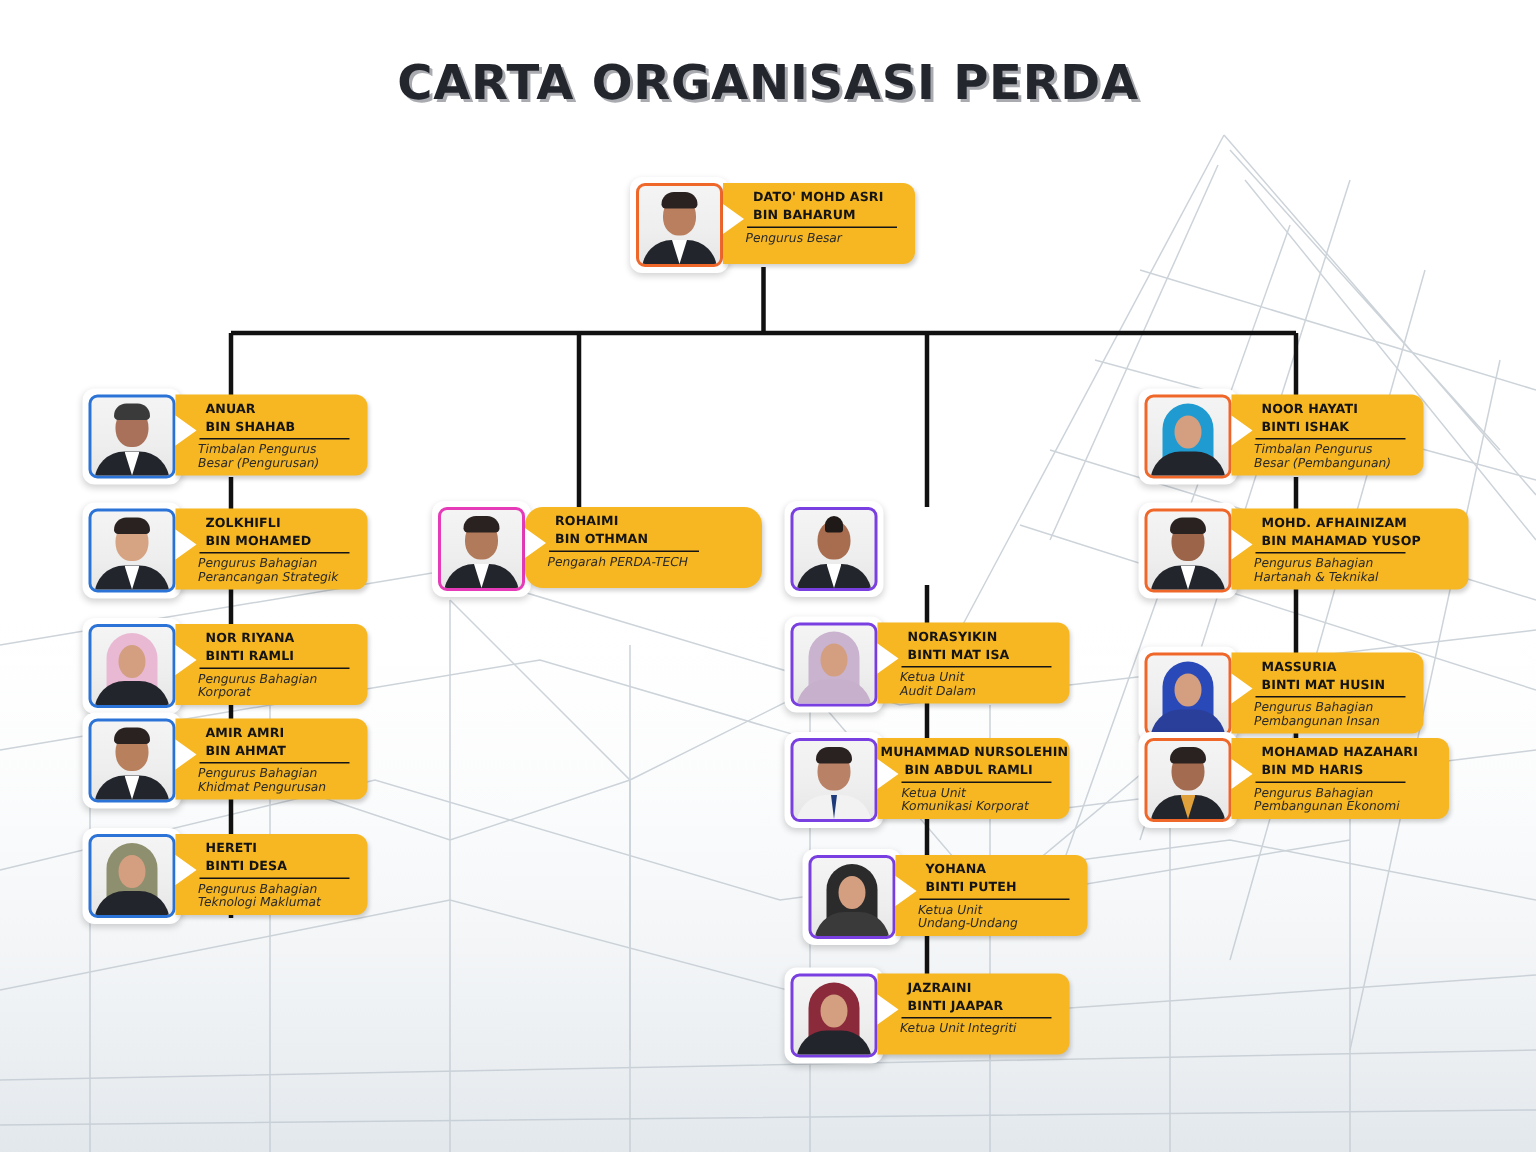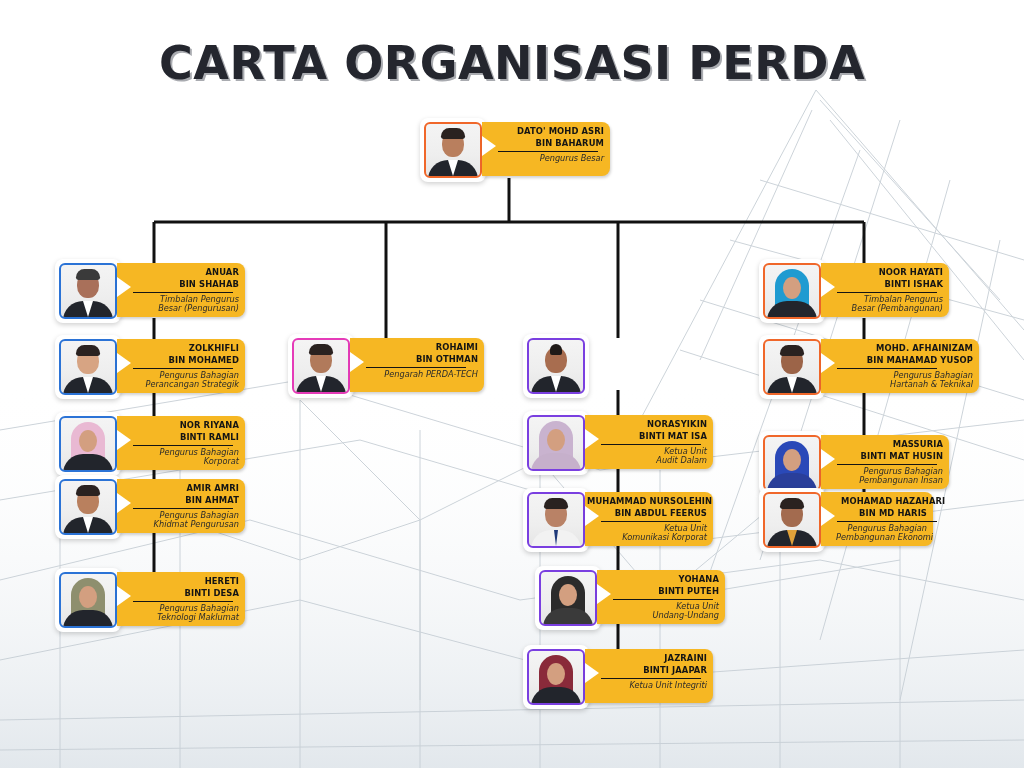--- a/index.html
+++ b/index.html
@@ -3,29 +3,29 @@
 <meta charset="utf-8">
 <style>
   * { box-sizing: border-box; margin: 0; padding: 0; }
   html, body { width: 1024px; height: 768px; overflow: hidden; background: #ffffff; }
   body { position: relative; font-family: "DejaVu Sans", sans-serif; }
 
   .bg { position: absolute; inset: 0; z-index: 0; }
 
   .title {
     position: absolute; left: 0; top: 36px; width: 1024px; text-align: center;
-    font-family: "DejaVu Sans", sans-serif; font-weight: bold; font-size: 46px;
+    font-family: "DejaVu Sans", sans-serif; font-weight: bold; font-size: 32px;
     letter-spacing: 0.5px; color: #24262e;
     text-shadow: 2px 2px 0 #a9abb0;
     z-index: 3;
   }
 
   .lines { position: absolute; inset: 0; z-index: 1; }
 
-  .card { position: absolute; width: 200px; height: 64px; z-index: 2; text-align: right; }
+  .card { position: absolute; width: 200px; height: 64px; z-index: 2; }
   .photo-frame {
     position: absolute; left: 0; top: 0; width: 66px; height: 64px;
     background: #ffffff; border-radius: 8px;
     box-shadow: 0 2px 5px rgba(0,0,0,0.18);
     padding: 4px;
   }
   .photo {
     width: 58px; height: 56px; border-radius: 6px; border: 2px solid #2b6fd1;
     background: linear-gradient(#f4f4f4 0%, #eeeeee 60%, #e6e6e6 100%);
     position: relative; overflow: hidden;
@@ -207,21 +207,21 @@
       </div>
     </div>
   <div class="label-box">
     <div class="name">AMIR AMRI</div>
     <div class="name">BIN AHMAT</div>
     <div class="rule"></div>
     <div class="role">Pengurus Bahagian</div>
     <div class="role">Khidmat Pengurusan</div>
   </div>
 </div>
-<div class="card frame-blue" style="left:55px; top:568px;">
+<div class="card frame-blue" style="left:55px; top:552px;">
   <div class="photo-frame">
       <div class="photo">
         <div class="hijab" style="background:#8e8f6e"></div>
         <div class="face-over"></div>
         <div class="body"></div>
       </div>
     </div>
   <div class="label-box">
     <div class="name">HERETI</div>
     <div class="name">BINTI DESA</div>
@@ -233,21 +233,21 @@
 
 <div class="card frame-pink" style="left:288px; top:334px;">
   <div class="photo-frame">
       <div class="photo">
         <div class="head" style="background:#b17a5b"></div>
         <div class="hair"></div>
         <div class="body"></div>
         <div class="shirt"></div>
       </div>
     </div>
-  <div class="label-box" style="width:134px;">
+  <div class="label-box" style="width:158px;border-radius:12px;">
     <div class="name">ROHAIMI</div>
     <div class="name">BIN OTHMAN</div>
     <div class="rule"></div>
     <div class="role">Pengarah PERDA-TECH</div>
   </div>
 </div>
 
 <div class="card frame-purple" style="left:523px; top:334px;">
   <div class="photo-frame">
       <div class="photo">
@@ -278,21 +278,21 @@
   <div class="photo-frame">
       <div class="photo">
         <div class="head" style="background:#b98266"></div>
         <div class="hair"></div>
         <div class="body" style="background:#f2f2f2"></div>
         <div class="shirt" style="background:#1f3a7a;width:4px"></div>
       </div>
     </div>
   <div class="label-box" style="padding-left:8px;">
     <div class="name" style="margin-left:-6px">MUHAMMAD NURSOLEHIN</div>
-    <div class="name" style="margin-left:10px">BIN ABDUL FEERUS</div>
+    <div class="name" style="margin-left:10px">BIN ABDUL RAMLI</div>
     <div class="rule" style="margin-left:8px"></div>
     <div class="role" style="margin-left:8px">Ketua Unit</div>
     <div class="role" style="margin-left:8px">Komunikasi Korporat</div>
   </div>
 </div>
 <div class="card frame-purple" style="left:523px; top:566px;margin-left:12px;">
   <div class="photo-frame">
       <div class="photo">
         <div class="hijab" style="background:#2b2b2b"></div>
         <div class="face-over"></div>
@@ -374,20 +374,20 @@
 </div>
 <div class="card frame-orange" style="left:759px; top:488px;">
   <div class="photo-frame">
       <div class="photo">
         <div class="head" style="background:#a36b4f"></div>
         <div class="hair"></div>
         <div class="body"></div>
         <div class="shirt" style="background:#e0a13a"></div>
       </div>
     </div>
-  <div class="label-box" style="width:112px;">
+  <div class="label-box" style="width:145px;">
     <div class="name">MOHAMAD HAZAHARI</div>
     <div class="name">BIN MD HARIS</div>
     <div class="rule"></div>
     <div class="role">Pengurus Bahagian</div>
     <div class="role">Pembangunan Ekonomi</div>
   </div>
 </div>
 
 </body></html>

